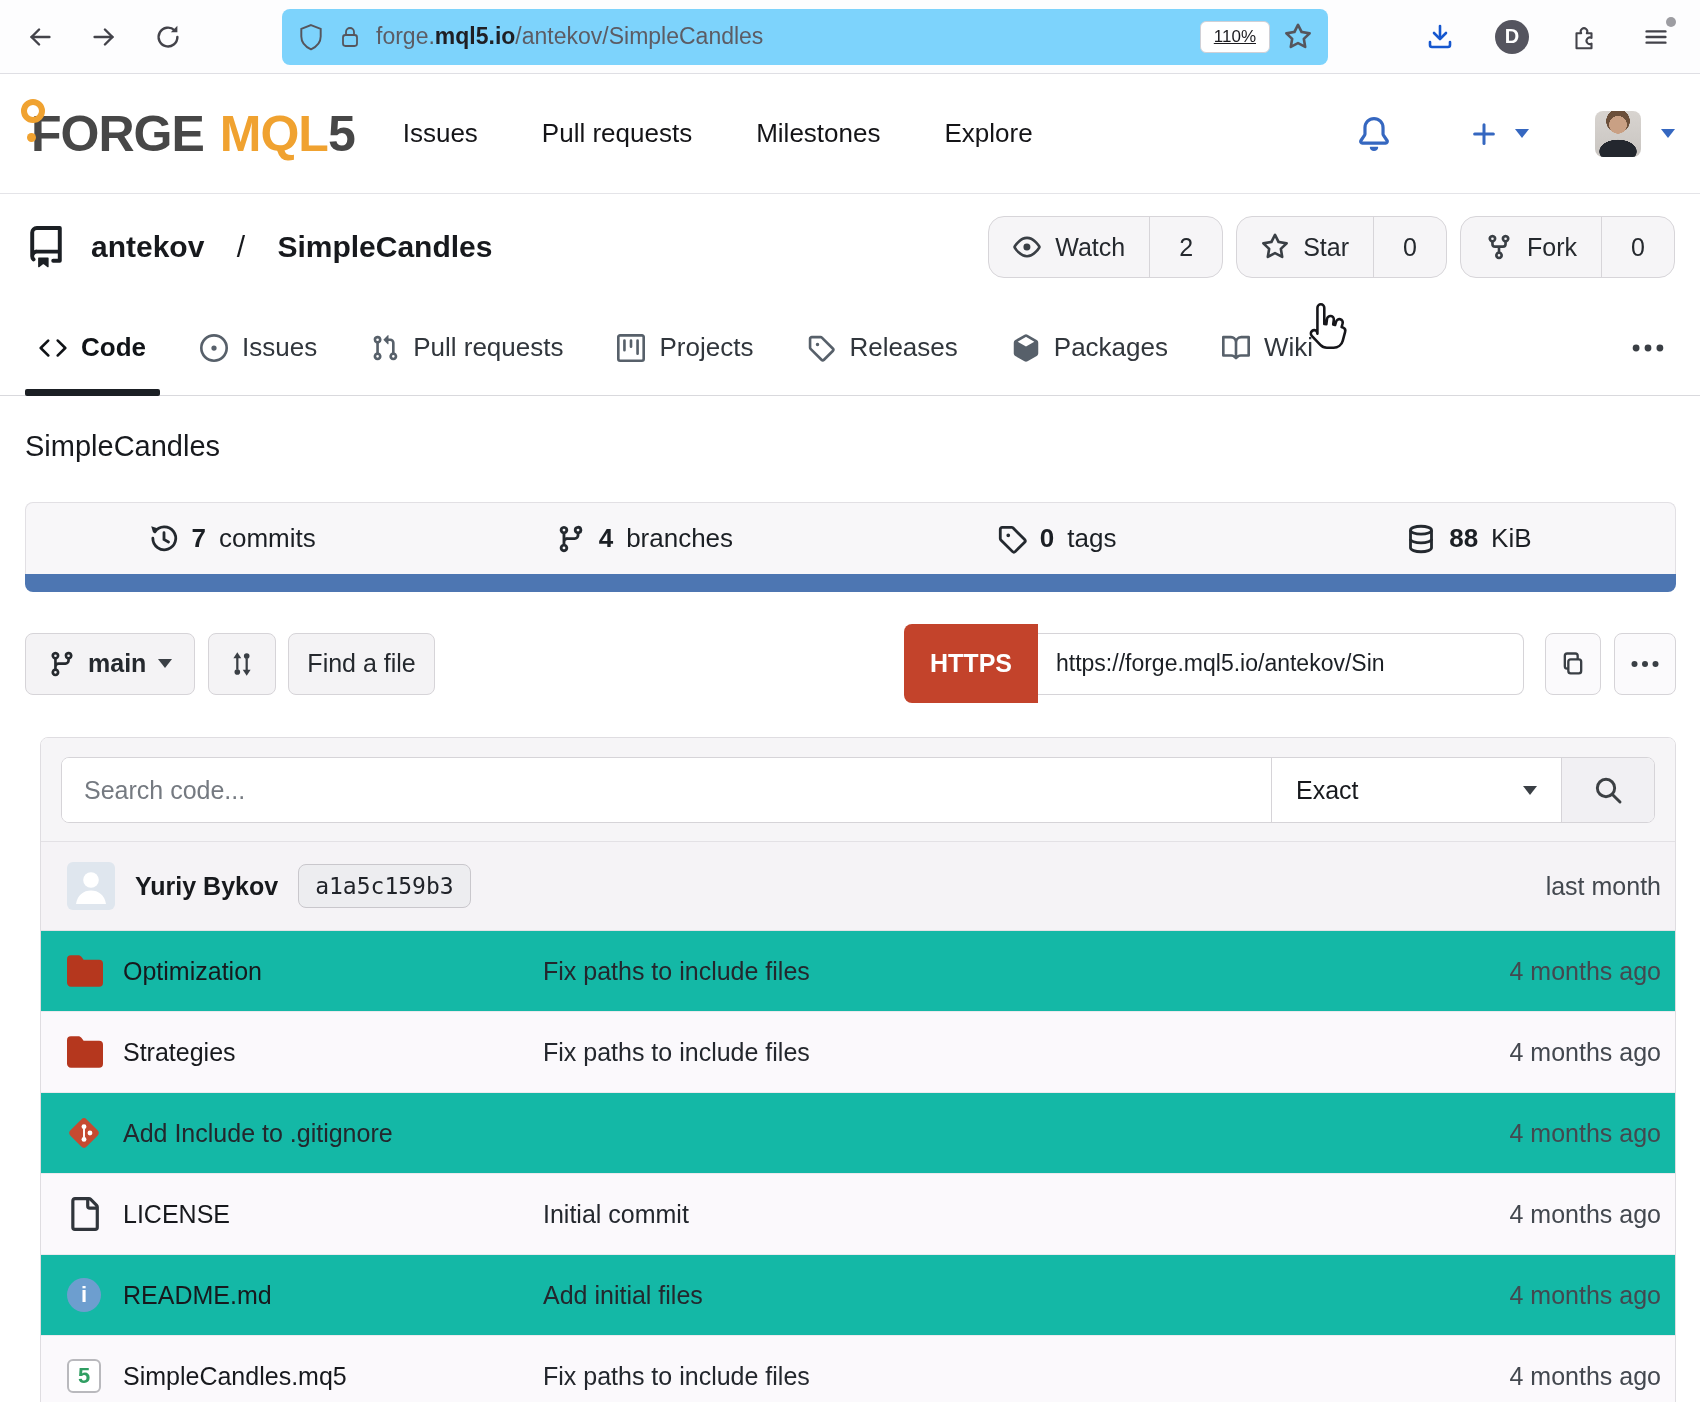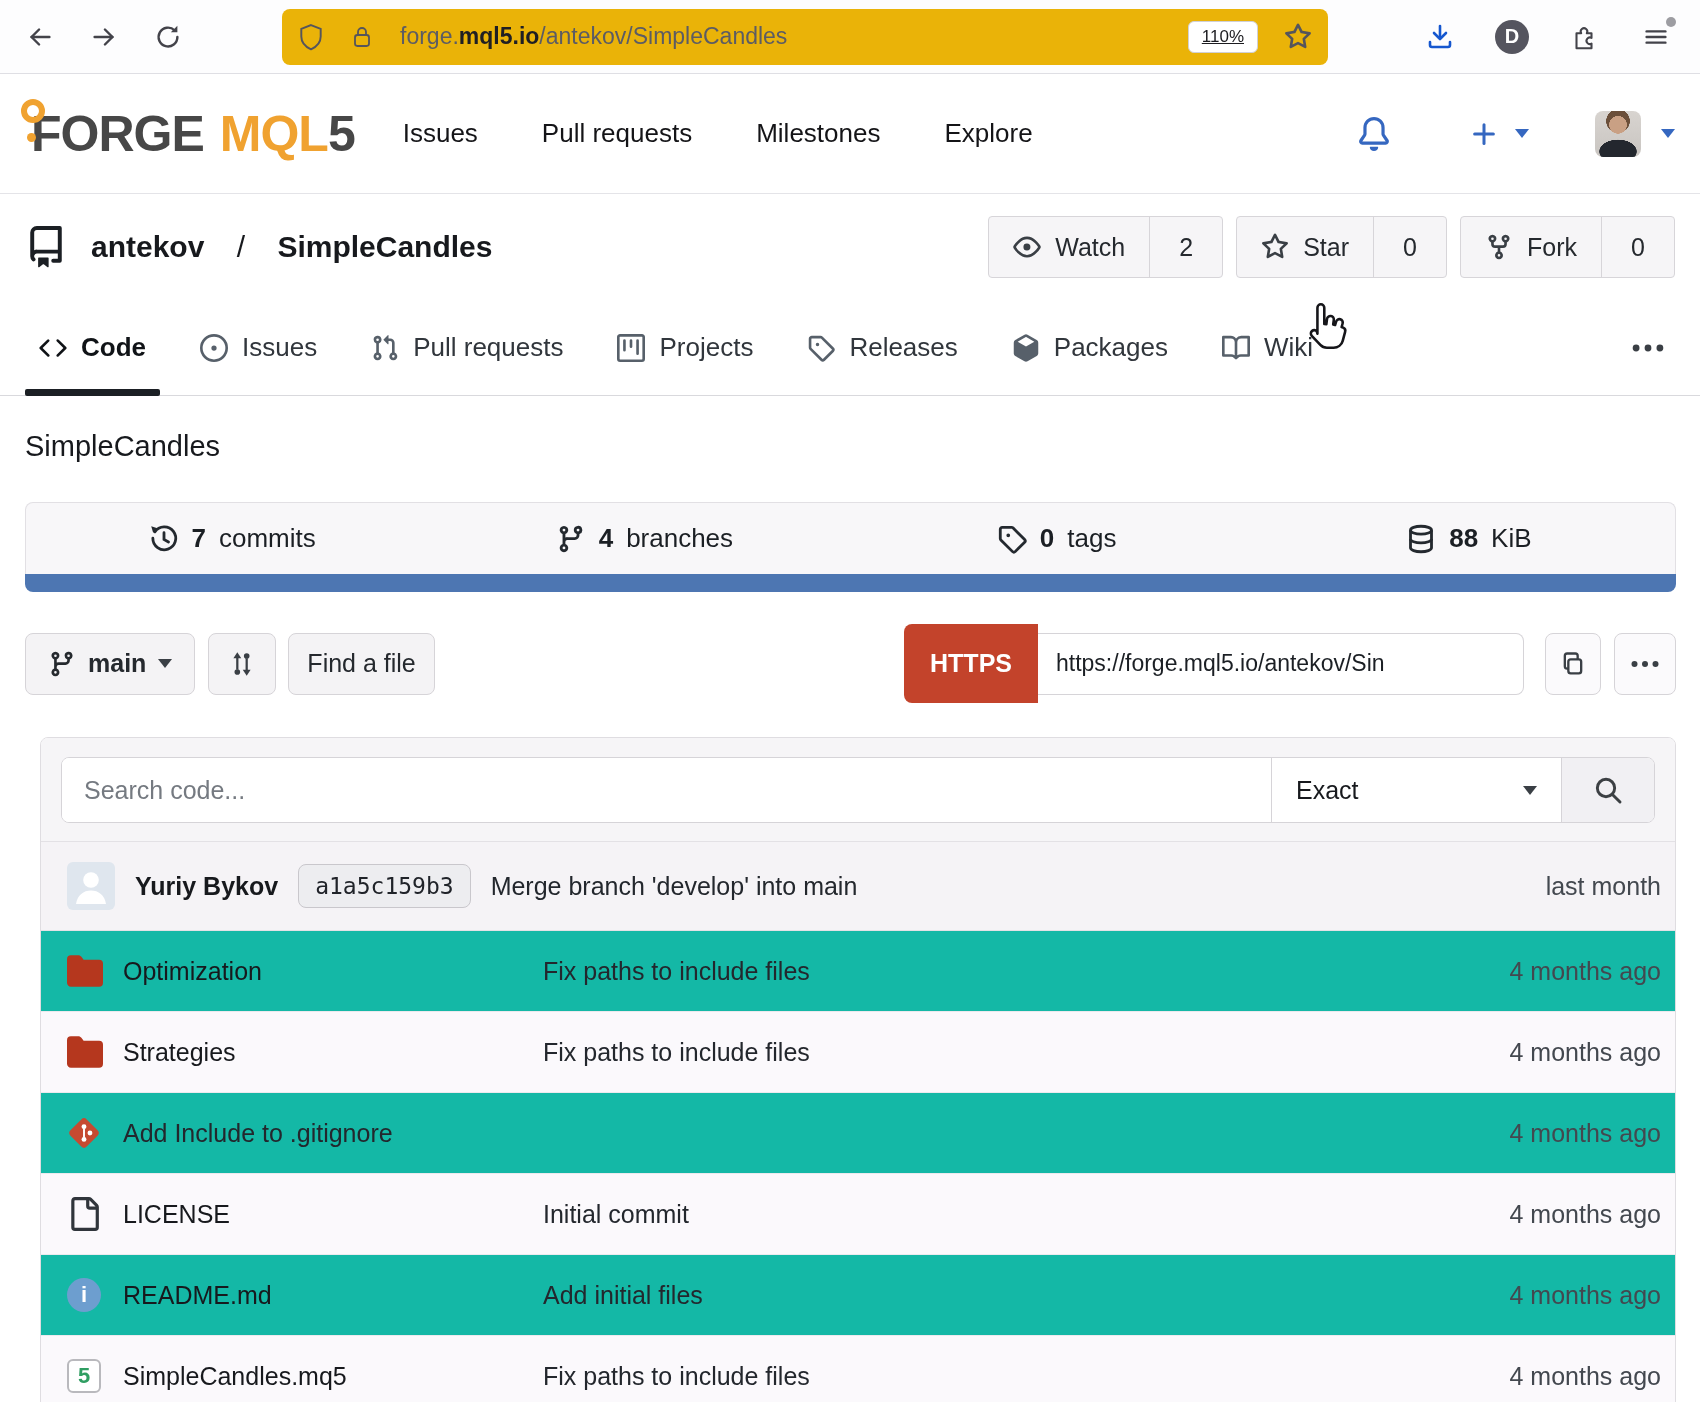--- a/index.html
+++ b/index.html
@@ -4,22 +4,22 @@
 <style>
   html,body{margin:0;padding:0;background:#fff;}
   body{width:1700px;height:1402px;overflow:hidden;
        font-family:"Liberation Sans","DejaVu Sans",sans-serif;color:#1b1f24;}
   .screen{position:relative;width:1700px;height:1402px;background:#fff;}
 
   
   .browser-bar{height:74px;display:flex;align-items:center;background:#fdfdfe;
                border-bottom:1px solid #dfdfe4;padding:0 14px;box-sizing:border-box;gap:12px;}
   .nav-btn{width:52px;height:52px;display:flex;align-items:center;justify-content:center;color:#43434a;flex:0 0 auto;}
-  .url-bar{margin-left:76px;width:1046px;height:56px;background:#eab308;border-radius:8px;
-           display:flex;align-items:center;padding:0 16px;box-sizing:border-box;gap:26px;flex:0 0 auto;}
+  .url-bar{margin-left:76px;width:1046px;height:56px;background:#7dd3fc;border-radius:8px;
+           display:flex;align-items:center;padding:0 16px;box-sizing:border-box;gap:14px;flex:0 0 auto;}
   .url-text{font-size:23px;color:#5c5c64;white-space:nowrap;overflow:hidden;}
   .url-text .domain{color:#1f1f24;font-weight:600;}
   .zoom-badge{margin-left:auto;background:#fff;border:1px solid #d0d0d6;border-radius:6px;
               font-size:17px;padding:5px 13px;color:#1b1b1f;flex:0 0 auto;text-decoration:underline;}
   .chrome-right{display:flex;align-items:center;margin-left:74px;gap:20px;}
   .chrome-right .nav-btn{position:relative;}
   .profile-d{width:34px;height:34px;border-radius:50%;background:#55555f;color:#fff;font-size:20px;
              font-weight:700;display:flex;align-items:center;justify-content:center;}
   .menu-dot{position:absolute;top:6px;right:6px;width:10px;height:10px;border-radius:50%;background:#9d9da2;}
 
@@ -47,21 +47,21 @@
       radial-gradient(circle 9px at 50% 30%, #c9a084 97%, transparent),
       radial-gradient(circle 12px at 50% 22%, #6b4f3a 97%, transparent),
       radial-gradient(ellipse 19px 12px at 50% 88%, #23272e 97%, transparent),
       linear-gradient(#d8d4d0,#c9c5c1);}
 
   
   .repo-header{height:106px;display:flex;align-items:center;padding:0 25px;box-sizing:border-box;}
   .repo-title{display:flex;align-items:center;gap:24px;font-size:30px;font-weight:600;color:#17191d;}
   .repo-title .sep{white-space:pre;font-weight:500;}
   .repo-actions{margin-left:auto;display:flex;gap:13px;}
-  .action-btn{display:flex;align-items:stretch;border:1px solid #d7d5d9;border-radius:4px;
+  .action-btn{display:flex;align-items:stretch;border:1px solid #d7d5d9;border-radius:16px;
               overflow:hidden;background:#f6f5f7;height:62px;box-sizing:border-box;}
   .action-main{display:flex;align-items:center;gap:14px;padding:0 24px;font-size:25px;color:#25292e;}
   .action-count{display:flex;align-items:center;justify-content:center;min-width:60px;
                 border-left:1px solid #d7d5d9;font-size:25px;color:#25292e;padding:0 6px;}
 
   
   .repo-tabs{height:96px;display:flex;align-items:center;padding:0 25px;
              border-bottom:1px solid #d9d9dd;box-sizing:border-box;}
   .tab{position:relative;display:flex;align-items:center;gap:14px;height:100%;
        padding:0 14px;margin-right:26px;font-size:26px;color:#31363c;}
@@ -447,21 +447,20 @@
       </div>
 
       <div class="commit-row">
         <svg width="48" height="48" viewBox="0 0 16 16">
             <rect width="16" height="16" rx="2" fill="#dfe6ee"></rect>
             <circle cx="8" cy="6" r="2.6" fill="#fff"></circle>
             <path d="M3 14c.5-3 2.5-4.5 5-4.5s4.5 1.5 5 4.5Z" fill="#fff"></path>
           </svg>
         <span class="commit-author">Yuriy Bykov</span>
         <span class="commit-hash">a1a5c159b3</span>
-        <span class="commit-msg">Merge branch 'develop' into main</span>
         <span class="commit-time">last month</span>
       </div>
 
       <div id="file-rows" style="display:contents"><div class="file-row">
             <span class="file-icon">
               <svg class="ic-folder" viewBox="0 0 16 16" fill="#b5371e">
                 <path d="M1.75 1A1.75 1.75 0 0 0 0 2.75v10.5C0 14.216.784 15 1.75 15h12.5A1.75 1.75 0 0 0 16 13.25v-8.5A1.75 1.75 0 0 0 14.25 3H7.5a.25.25 0 0 1-.2-.1l-.9-1.2C6.07 1.26 5.55 1 5 1Z"></path>
               </svg>
             </span>
             <span class="file-name">Optimization</span>

